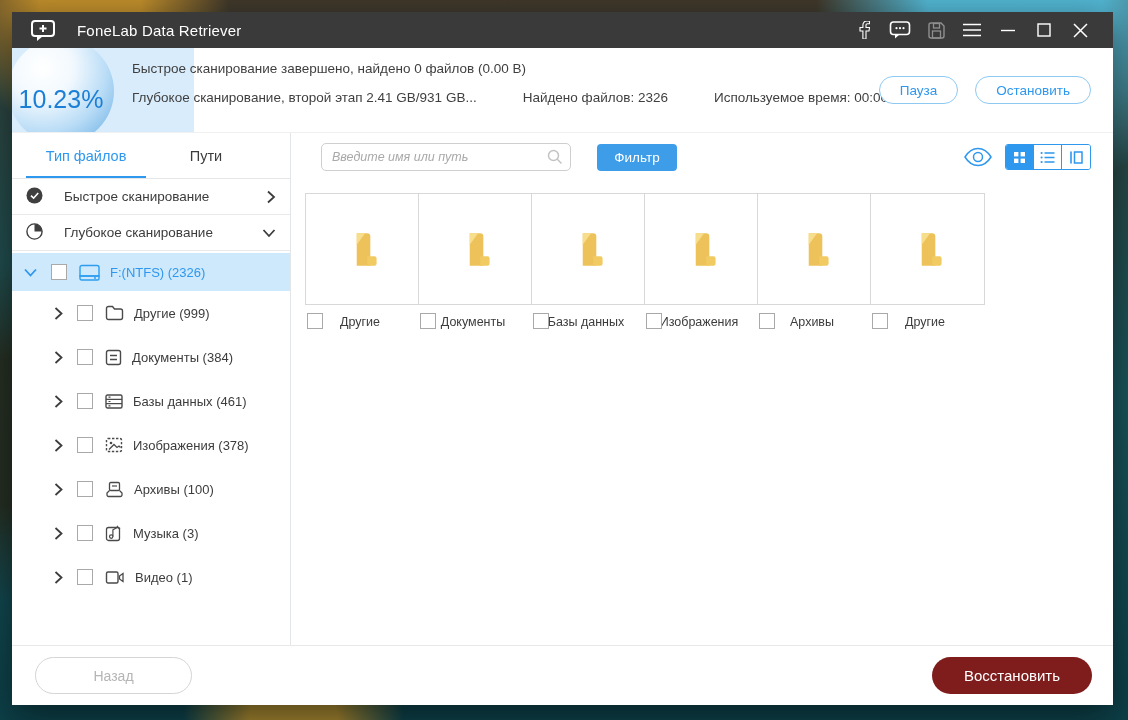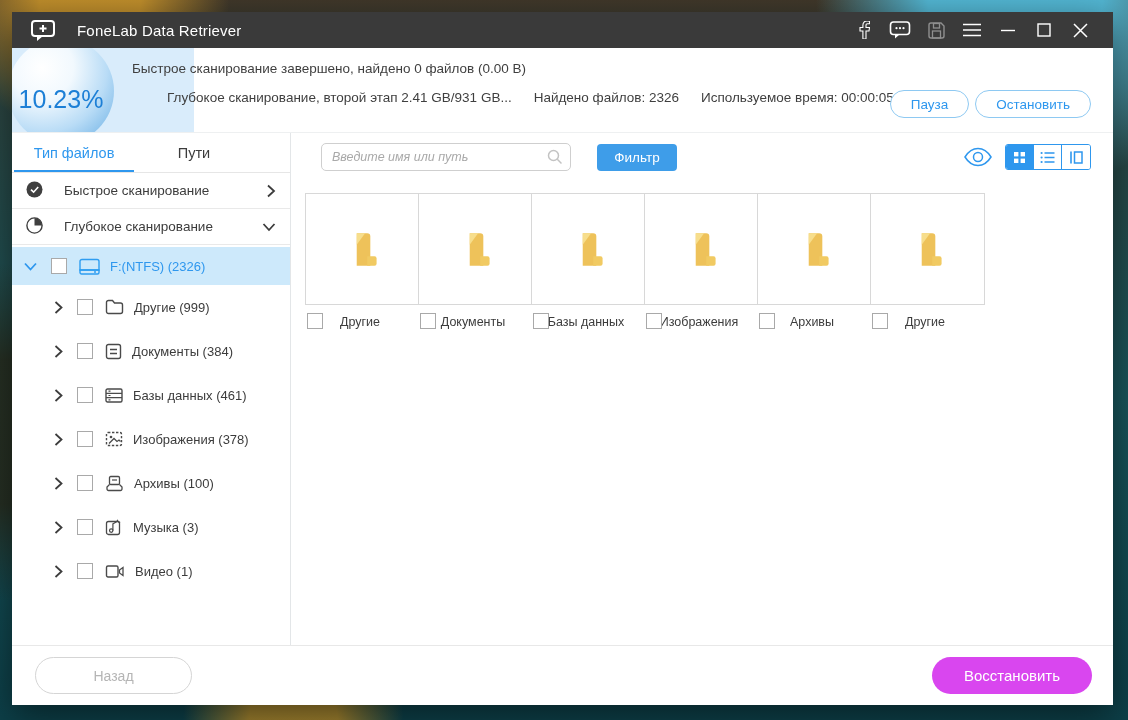--- a/index.html
+++ b/index.html
@@ -28,30 +28,30 @@
   
   .band{ position:relative; height:84px; flex:0 0 84px; background:#fff; overflow:hidden; }
   .band-bluezone{ position:absolute; left:0; top:0; width:182px; height:84px; background:#d9ecfb; }
   .sphere{
     position:absolute; left:-4px; top:-10px; width:106px; height:106px; border-radius:50%;
     background:radial-gradient(circle at 32% 28%, #ffffff 0%, #f2f9fe 30%, #b9dcf6 62%, #5fa9e2 100%);
     display:flex; align-items:center; justify-content:center;
   }
   .sphere span{ color:#1c7fd6; font-size:25px; margin-top:16px; }
   .band-status{ position:absolute; left:120px; top:13px; font-size:13.5px; color:#3f3f3f; }
-  .band-line2{ margin-top:14px; display:flex; gap:22px; white-space:nowrap;margin-left:35px; }
-  .band-buttons{ position:absolute; right:22px; top:42px; display:flex; gap:6px; }
+  .band-line2{ margin-top:14px; display:flex; gap:46px; white-space:nowrap; }
+  .band-buttons{ position:absolute; right:22px; top:28px; display:flex; gap:17px; }
   .pill-btn{
     height:28px; padding:0 20px; border-radius:14px; border:1px solid #8ec9f2;
     background:#fff; color:#2e97ee; font-size:13.5px; display:flex; align-items:center; cursor:pointer;
   }
   
   .content{ flex:1 1 auto; display:flex; min-height:0; border-top:1px solid #eef0f1; }
   .sidebar{ width:279px; flex:0 0 279px; border-right:1px solid #e3e6e8; display:flex; flex-direction:column; }
-  .tabs{ height:40px; display:flex; align-items:stretch; border-bottom:1px solid #e6e6e6; padding-left:2px; }
+  .tabs{ height:46px; display:flex; align-items:stretch; border-bottom:1px solid #e6e6e6; padding-left:14px; }
   .tab{ width:120px; display:flex; align-items:center; justify-content:center; font-size:14.5px; color:#3c3c3c; cursor:pointer; position:relative; }
   .tab.active{ color:#2e97ee; }
   .tab.active::after{ content:""; position:absolute; left:0; right:0; bottom:0; height:2px; background:#2e97ee; }
   .scan-row{ height:36px; display:flex; align-items:center; padding:0 14px; border-bottom:1px solid #e9e9e9; font-size:13.5px; color:#3c3c3c; cursor:pointer; }
   .scan-row .lbl{ margin-left:21px; }
   .scan-row .chev{ margin-left:auto; display:flex; }
   .drive-row{ height:38px; margin-top:2px; display:flex; align-items:center; background:#cde9fb; color:#2e97ee; font-size:13px; padding:0 12px; cursor:pointer; }
   .tree{ flex:1; }
   .tree-item{ height:44px; display:flex; align-items:center; padding-left:42px; font-size:13px; color:#3c3c3c; cursor:pointer; }
   .cb{ width:16px; height:16px; border:1px solid #a9a9a9; background:#fff; flex:0 0 16px; cursor:pointer; }
@@ -84,21 +84,21 @@
   .fcard-meta{ margin-top:8px; position:relative; height:18px; display:flex; align-items:center; }
   .fcard-meta .cb{ position:absolute; left:2px; top:0; }
   .fcard-meta .flabel{ width:100%; text-align:center; font-size:12.5px; color:#3c3c3c; padding-left:14px; }
   
   .footer{ height:60px; flex:0 0 60px; border-top:1px solid #e8e8e8; display:flex; align-items:center; padding:0 21px 0 23px; }
   .back-btn{
     width:157px; height:37px; border-radius:19px; border:1px solid #d5d5d5; background:#fff;
     color:#b5b5b5; font-size:14px; cursor:default; font-family:"Liberation Sans", sans-serif;
   }
   .recover-btn{
-    margin-left:auto; width:160px; height:37px; border-radius:19px; border:none; background:#d946ef;
+    margin-left:auto; width:160px; height:37px; border-radius:19px; border:none; background:#7f1d1d;
     color:#fff; font-size:15px; cursor:pointer; font-family:"Liberation Sans", sans-serif;
   }
 </style>
 </head>
 <body>
 
 <div class="desktop">
   <div class="window">
 
     <div class="titlebar">

